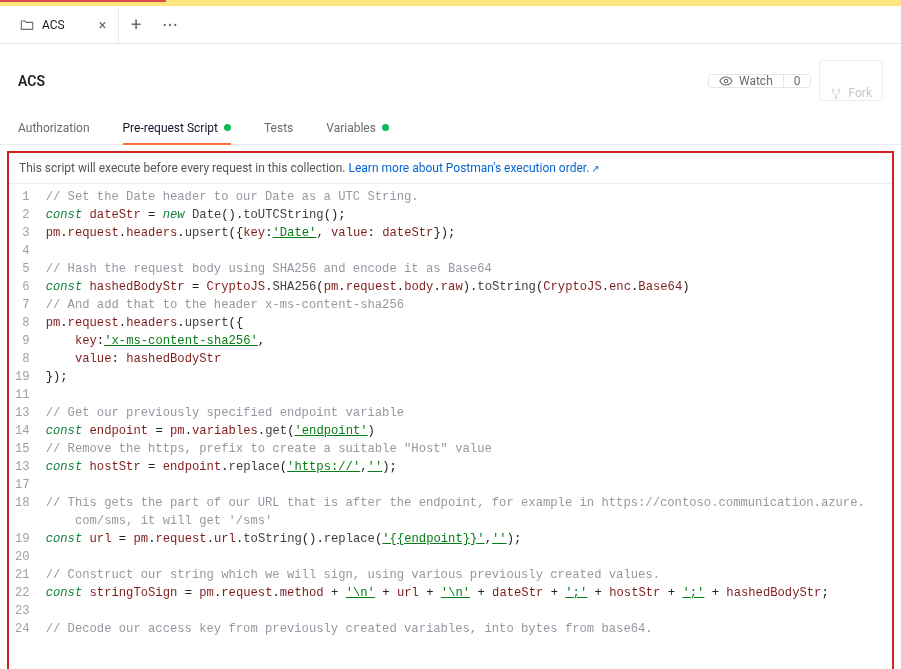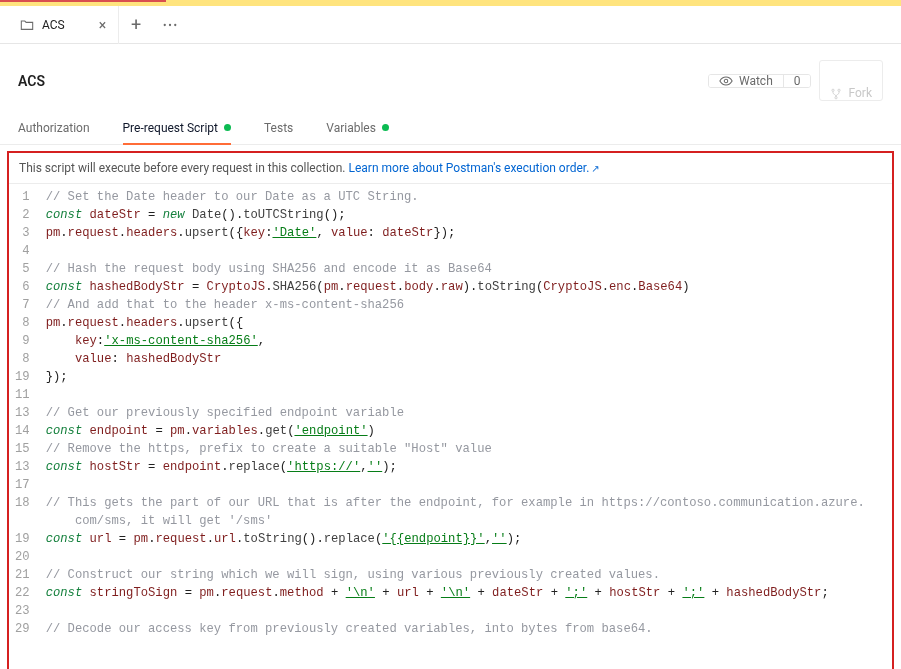--- a/index.html
+++ b/index.html
@@ -149,17 +149,17 @@
         <div>15</div>
         <div>13</div>
         <div>17</div>
         <div>18</div>
         <div>&nbsp;</div>
         <div>19</div>
         <div>20</div>
         <div>21</div>
         <div>22</div>
         <div>23</div>
-        <div>29</div>
+        <div>24</div>
       </div>
     <div class="code-lines" id="codelines"><div class="line"><span class="tok-comment">// Set the Date header to our Date as a UTC String.</span></div><div class="line"><span class="tok-kw">const</span> <span class="tok-obj">dateStr</span> <span class="tok-op">=</span> <span class="tok-kw">new</span> <span class="tok-fn">Date</span><span class="tok-brace">().</span><span class="tok-fn">toUTCString</span><span class="tok-brace">();</span></div><div class="line"><span class="tok-obj">pm</span><span class="tok-brace">.</span><span class="tok-obj">request</span><span class="tok-brace">.</span><span class="tok-obj">headers</span><span class="tok-brace">.</span><span class="tok-fn">upsert</span><span class="tok-brace">({</span><span class="tok-obj">key</span><span class="tok-brace">:</span><span class="tok-str">'Date'</span><span class="tok-brace">, </span><span class="tok-obj">value</span><span class="tok-brace">: </span><span class="tok-obj">dateStr</span><span class="tok-brace">});</span></div><div class="line">&nbsp;</div><div class="line"><span class="tok-comment">// Hash the request body using SHA256 and encode it as Base64</span></div><div class="line"><span class="tok-kw">const</span> <span class="tok-obj">hashedBodyStr</span> <span class="tok-op">=</span> <span class="tok-obj">CryptoJS</span><span class="tok-brace">.</span><span class="tok-fn">SHA256</span><span class="tok-brace">(</span><span class="tok-obj">pm</span><span class="tok-brace">.</span><span class="tok-obj">request</span><span class="tok-brace">.</span><span class="tok-obj">body</span><span class="tok-brace">.</span><span class="tok-obj">raw</span><span class="tok-brace">).</span><span class="tok-fn">toString</span><span class="tok-brace">(</span><span class="tok-obj">CryptoJS</span><span class="tok-brace">.</span><span class="tok-obj">enc</span><span class="tok-brace">.</span><span class="tok-obj">Base64</span><span class="tok-brace">)</span></div><div class="line"><span class="tok-comment">// And add that to the header x-ms-content-sha256</span></div><div class="line"><span class="tok-obj">pm</span><span class="tok-brace">.</span><span class="tok-obj">request</span><span class="tok-brace">.</span><span class="tok-obj">headers</span><span class="tok-brace">.</span><span class="tok-fn">upsert</span><span class="tok-brace">({</span></div><div class="line">    <span class="tok-obj">key</span><span class="tok-brace">:</span><span class="tok-str">'x-ms-content-sha256'</span><span class="tok-brace">,</span></div><div class="line">    <span class="tok-obj">value</span><span class="tok-brace">: </span><span class="tok-obj">hashedBodyStr</span></div><div class="line"><span class="tok-brace">});</span></div><div class="line">&nbsp;</div><div class="line"><span class="tok-comment">// Get our previously specified endpoint variable</span></div><div class="line"><span class="tok-kw">const</span> <span class="tok-obj">endpoint</span> <span class="tok-op">=</span> <span class="tok-obj">pm</span><span class="tok-brace">.</span><span class="tok-obj">variables</span><span class="tok-brace">.</span><span class="tok-fn">get</span><span class="tok-brace">(</span><span class="tok-str">'endpoint'</span><span class="tok-brace">)</span></div><div class="line"><span class="tok-comment">// Remove the https, prefix to create a suitable "Host" value</span></div><div class="line"><span class="tok-kw">const</span> <span class="tok-obj">hostStr</span> <span class="tok-op">=</span> <span class="tok-obj">endpoint</span><span class="tok-brace">.</span><span class="tok-fn">replace</span><span class="tok-brace">(</span><span class="tok-str">'https://'</span><span class="tok-brace">,</span><span class="tok-str">''</span><span class="tok-brace">);</span></div><div class="line">&nbsp;</div><div class="line"><span class="tok-comment">// This gets the part of our URL that is after the endpoint, for example in https://contoso.communication.azure.</span></div><div class="line"><span class="tok-comment">    com/sms, it will get '/sms'</span></div><div class="line"><span class="tok-kw">const</span> <span class="tok-obj">url</span> <span class="tok-op">=</span> <span class="tok-obj">pm</span><span class="tok-brace">.</span><span class="tok-obj">request</span><span class="tok-brace">.</span><span class="tok-obj">url</span><span class="tok-brace">.</span><span class="tok-fn">toString</span><span class="tok-brace">().</span><span class="tok-fn">replace</span><span class="tok-brace">(</span><span class="tok-str">'{{endpoint}}'</span><span class="tok-brace">,</span><span class="tok-str">''</span><span class="tok-brace">);</span></div><div class="line">&nbsp;</div><div class="line"><span class="tok-comment">// Construct our string which we will sign, using various previously created values.</span></div><div class="line"><span class="tok-kw">const</span> <span class="tok-obj">stringToSign</span> <span class="tok-op">=</span> <span class="tok-obj">pm</span><span class="tok-brace">.</span><span class="tok-obj">request</span><span class="tok-brace">.</span><span class="tok-obj">method</span> <span class="tok-op">+</span> <span class="tok-str">'\n'</span> <span class="tok-op">+</span> <span class="tok-obj">url</span> <span class="tok-op">+</span> <span class="tok-str">'\n'</span> <span class="tok-op">+</span> <span class="tok-obj">dateStr</span> <span class="tok-op">+</span> <span class="tok-str">';'</span> <span class="tok-op">+</span> <span class="tok-obj">hostStr</span> <span class="tok-op">+</span> <span class="tok-str">';'</span> <span class="tok-op">+</span> <span class="tok-obj">hashedBodyStr</span><span class="tok-brace">;</span></div><div class="line">&nbsp;</div><div class="line"><span class="tok-comment">// Decode our access key from previously created variables, into bytes from base64.</span></div></div>
   </div>
 </div>
 
 </body></html>

